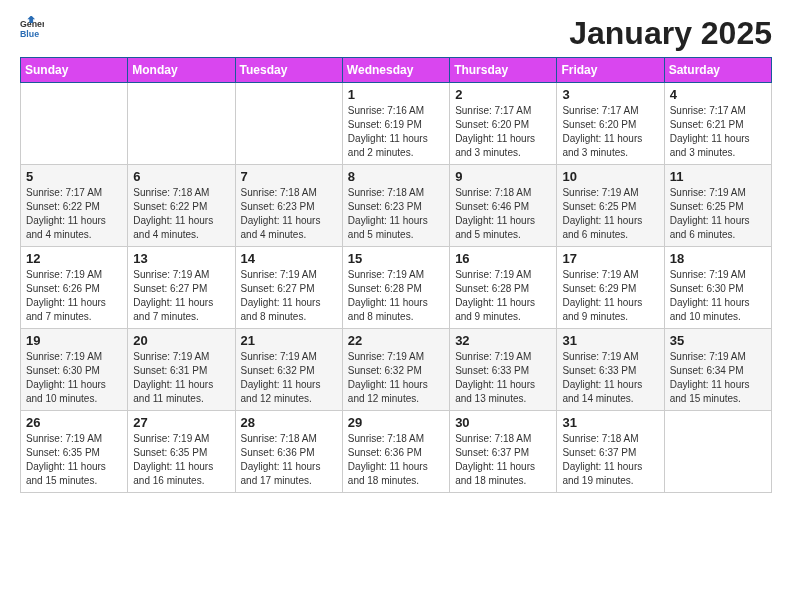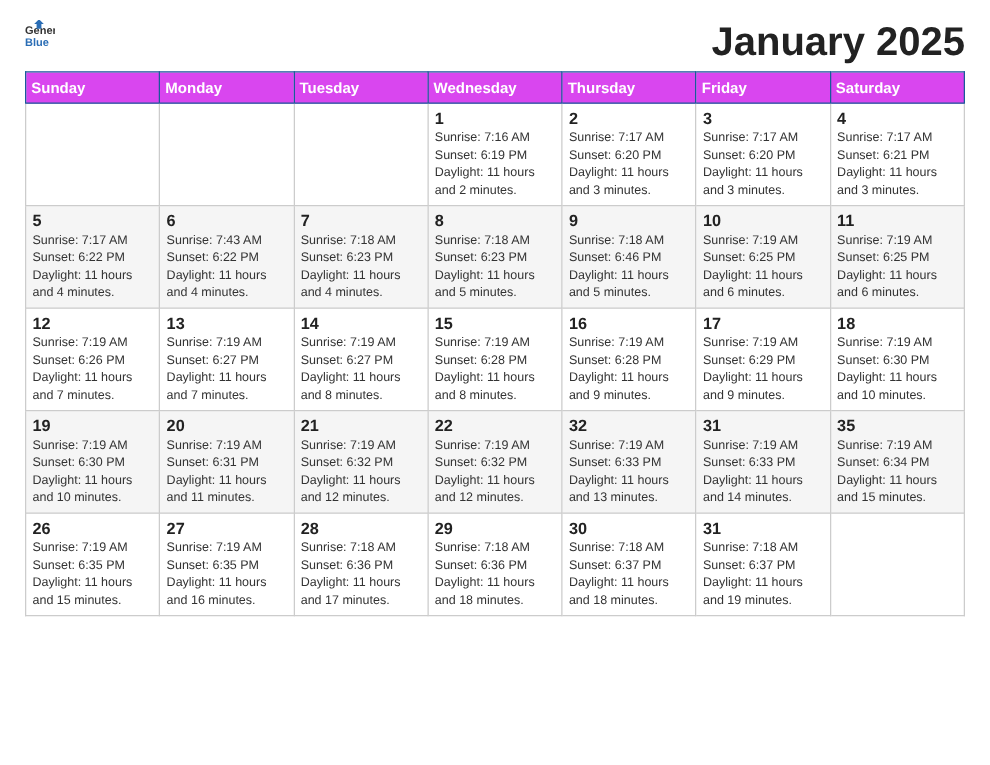--- a/index.html
+++ b/index.html
@@ -149,21 +149,21 @@
         </tr>
         <tr>
           <td>
             <span class="day-number">5</span>
             <div class="day-info">Sunrise: 7:17 AM
 Sunset: 6:22 PM
 Daylight: 11 hours and 4 minutes.</div>
           </td>
           <td>
             <span class="day-number">6</span>
-            <div class="day-info">Sunrise: 7:43 AM
+            <div class="day-info">Sunrise: 7:18 AM
 Sunset: 6:22 PM
 Daylight: 11 hours and 4 minutes.</div>
           </td>
           <td>
             <span class="day-number">7</span>
             <div class="day-info">Sunrise: 7:18 AM
 Sunset: 6:23 PM
 Daylight: 11 hours and 4 minutes.</div>
           </td>
           <td>

